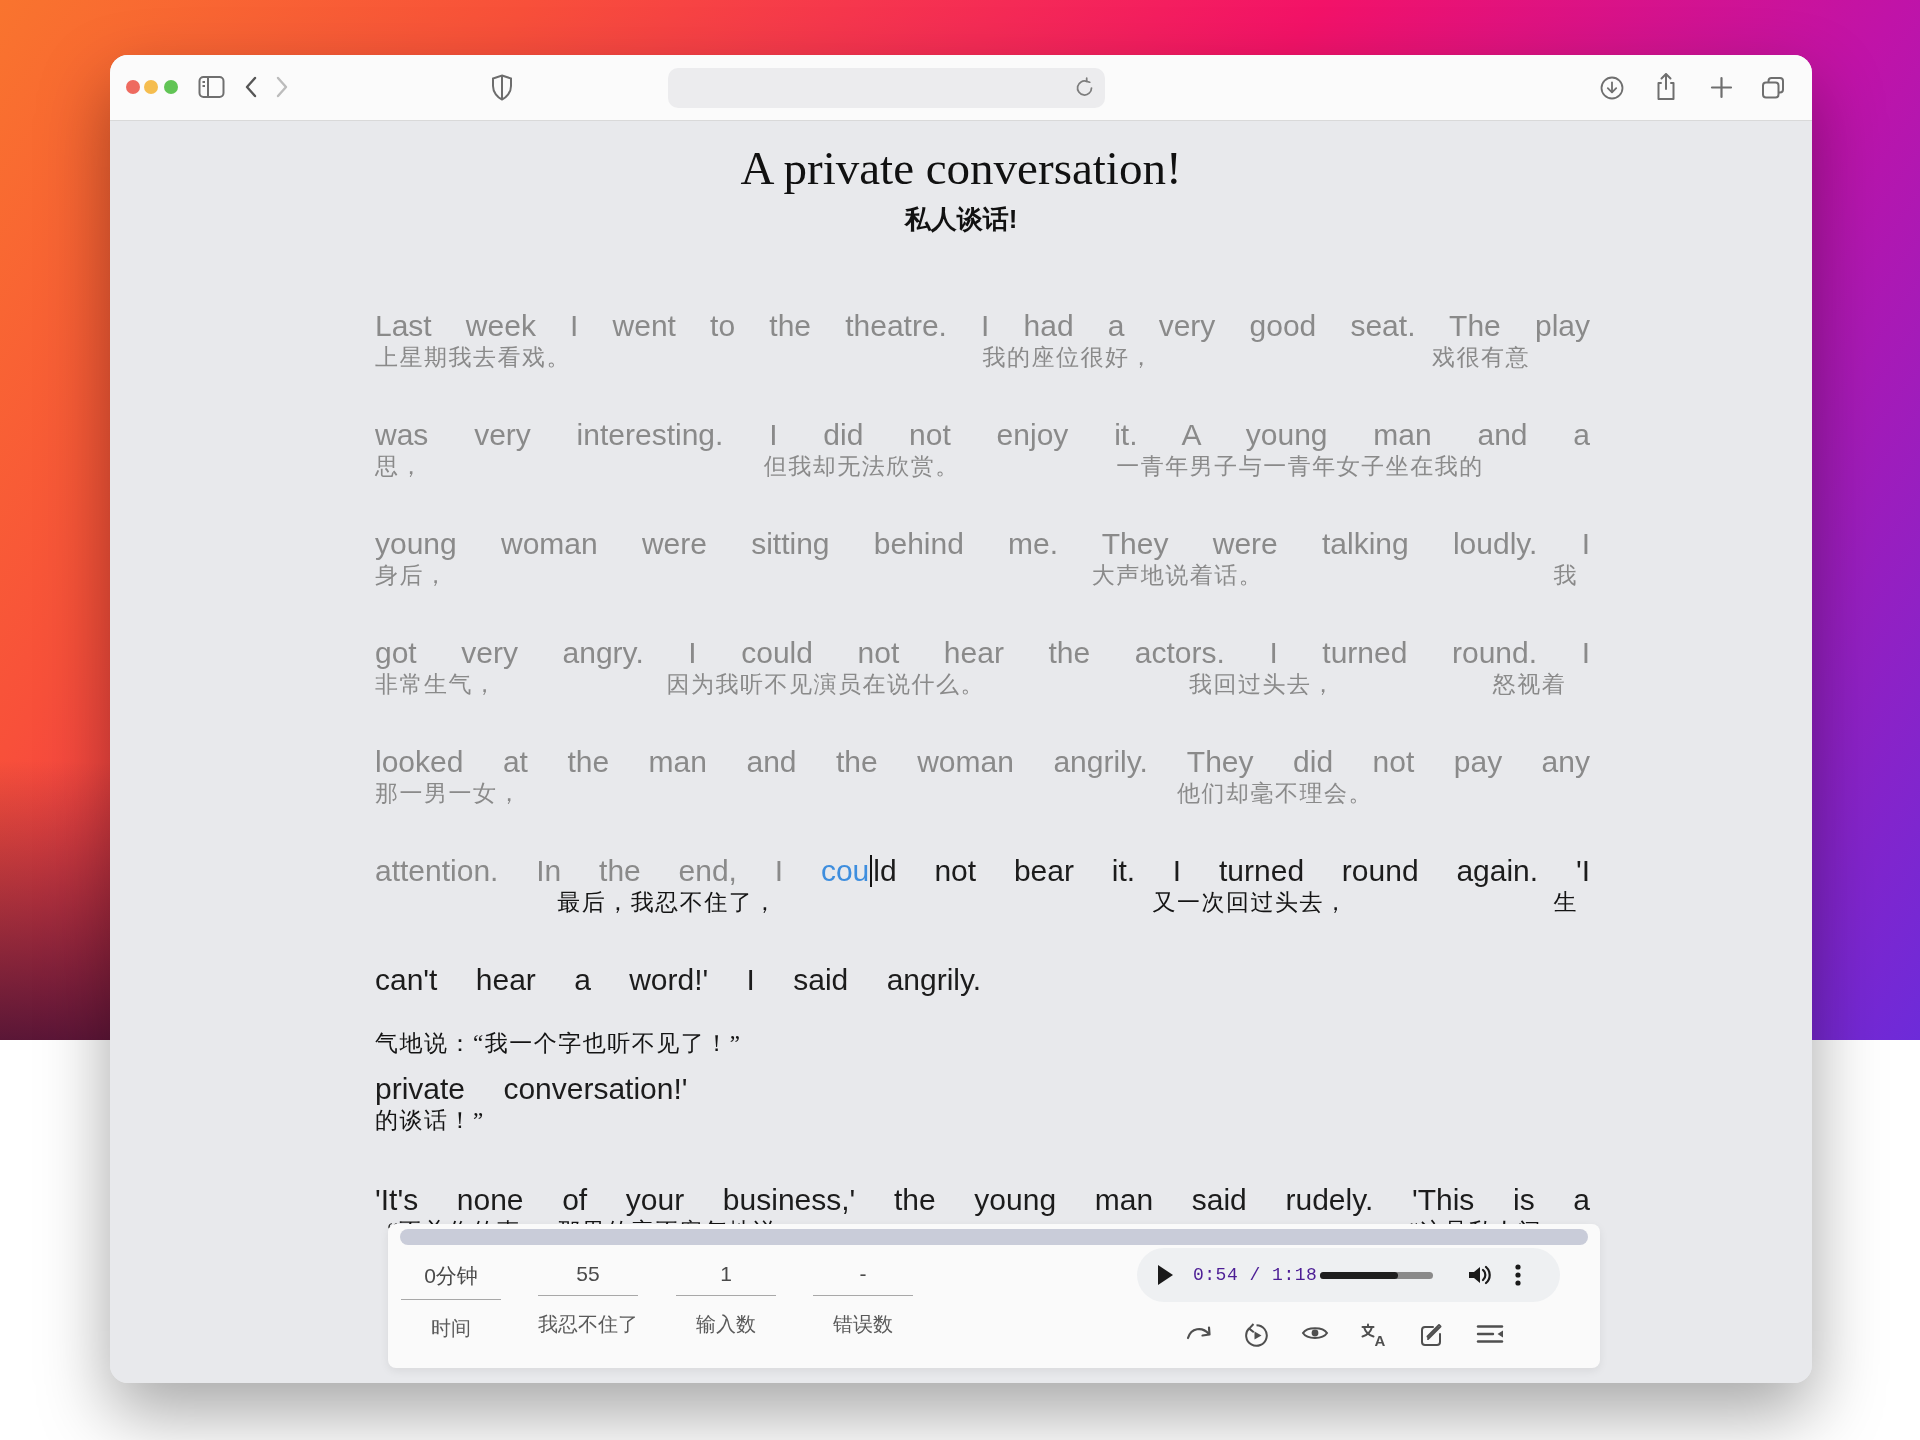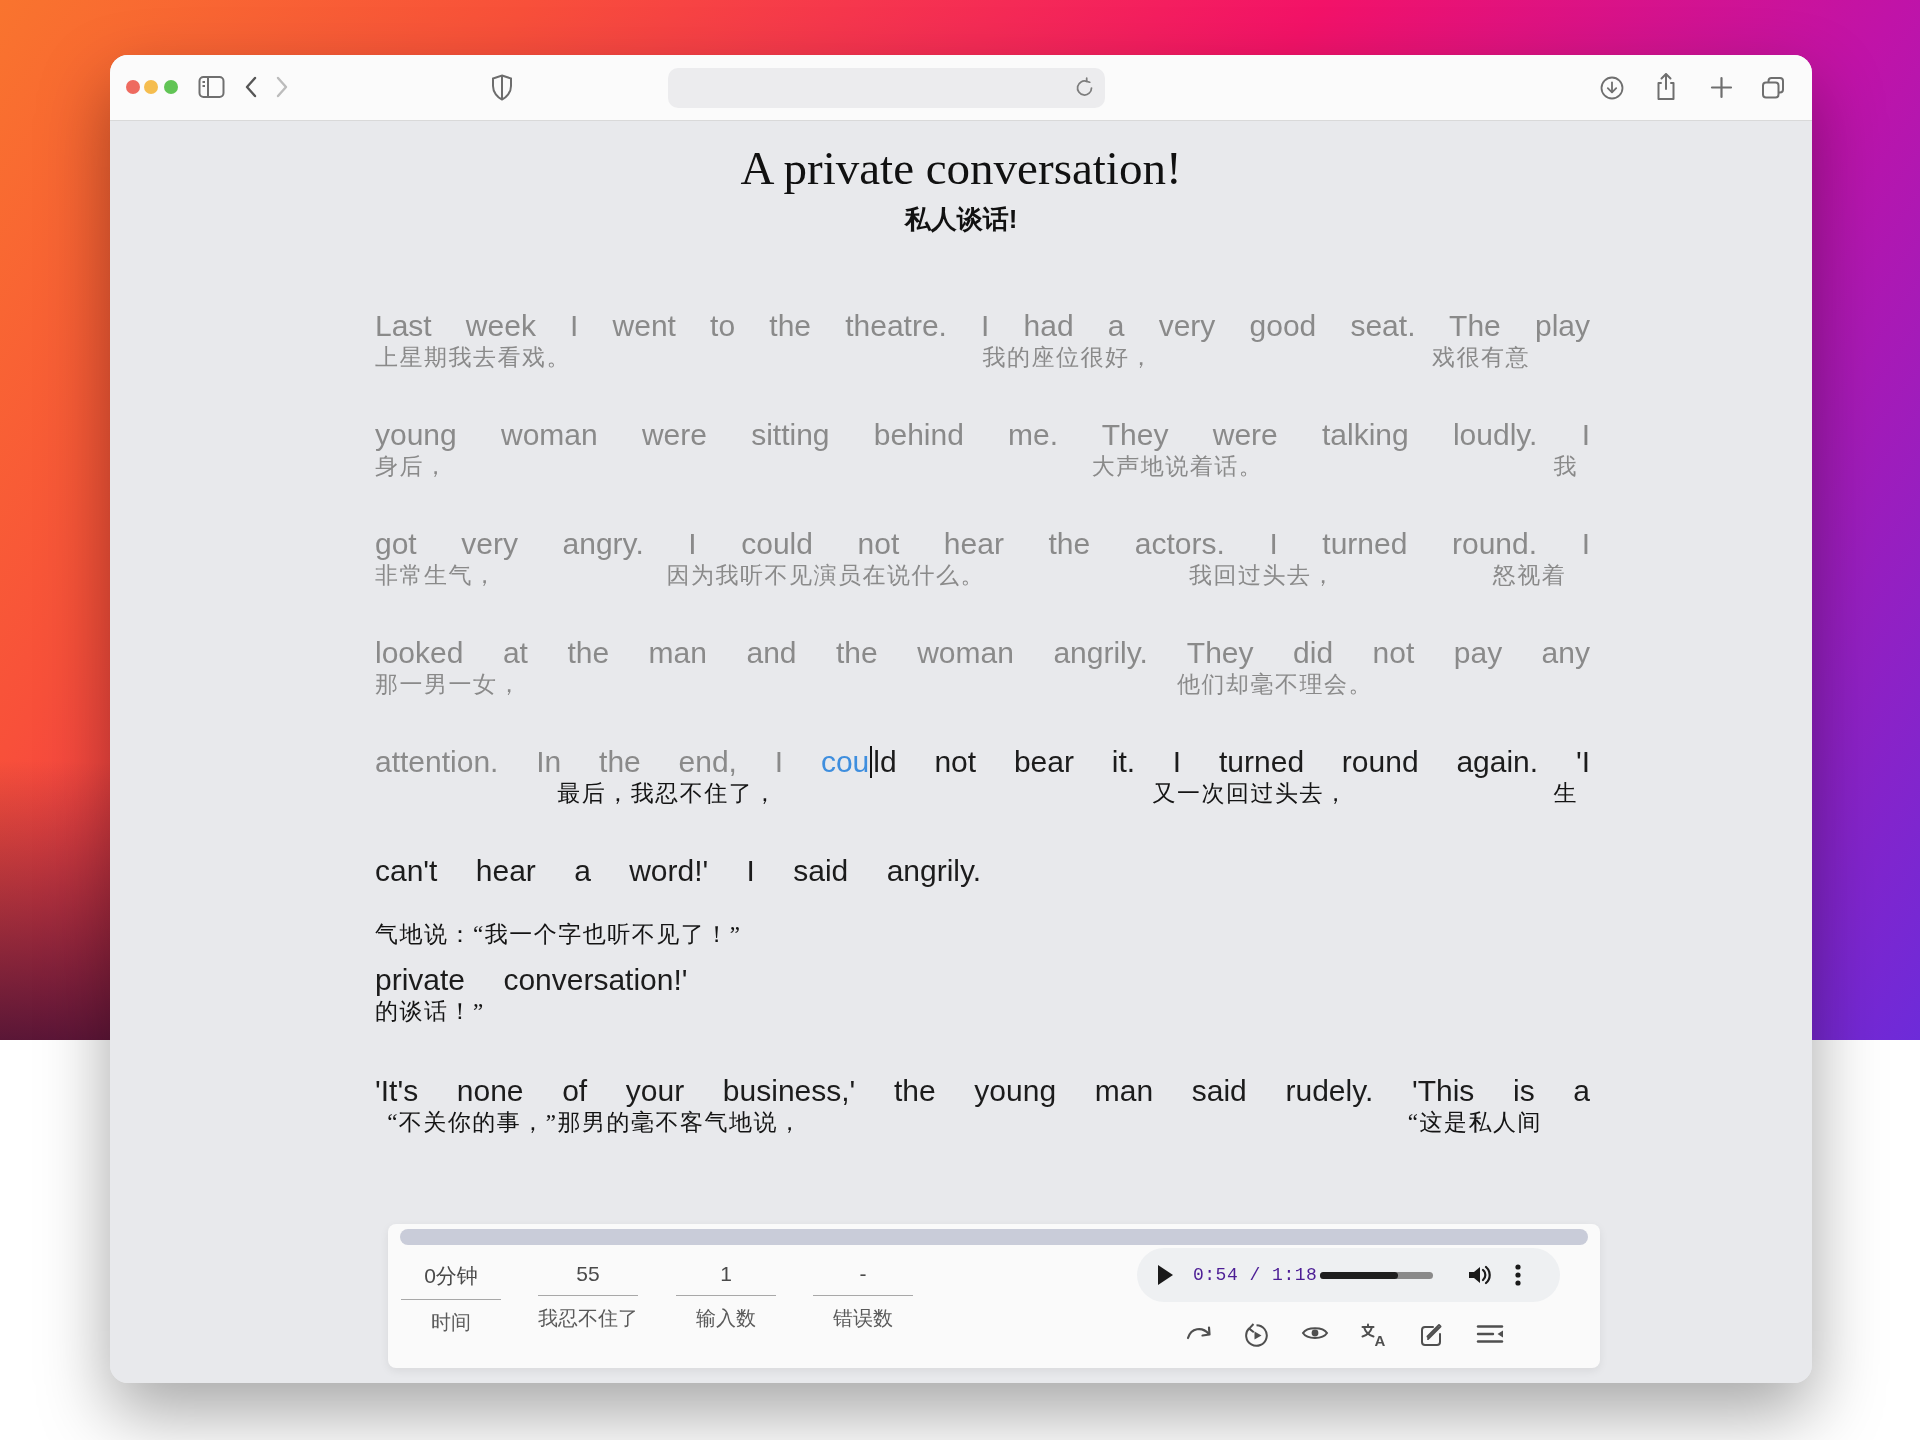--- a/index.html
+++ b/index.html
@@ -53,21 +53,21 @@
     position:absolute; left:278px; top:1103px; width:1212px; height:144px;
     background:#fafafa; border-radius:8px; box-shadow:0 3px 10px rgba(0,0,0,0.07);
   }
   .typing-progress {
     position:absolute; left:12px; right:12px; top:5px; height:16px;
     border-radius:8px; background:#c9ccd9;
   }
   .stat { position:absolute; top:38px; width:100px; text-align:center; }
   .stat .val { font-size:21px; color:#4a4a4a; padding-bottom:9px;
                border-bottom:1.5px solid #a8a8a8; }
-  .stat .lab { font-size:20px; color:#5a5a5a; margin-top:9px; }
+  .stat .lab { font-size:20px; color:#5a5a5a; margin-top:15px; }
   .audio {
     position:absolute; left:749px; top:24px; width:423px; height:54px;
     background:#eef0f2; border-radius:27px;
   }
   .audio .play { position:absolute; left:20px; top:17px; color:#1a1a1a; cursor:default; }
   .audio .time { position:absolute; left:56px; top:17px; font-size:18px; color:#4c1d95; letter-spacing:0.5px;font-family:Liberation Mono, monospace; }
   .audio .track { position:absolute; left:183px; top:24px; width:113px; height:7px;
                   border-radius:4px; background:#8a8a8a; }
   .audio .fill { height:7px; border-radius:4px; background:#1f1f1f; }
   .audio .vol { position:absolute; left:330px; top:15px; color:#1a1a1a; }
@@ -153,20 +153,26 @@
       <div class="subtitle">私人谈话!</div>
 
       <div class="lines" id="lines">
           <div class="line-block">
             <div class="en just"><span class="seg-typed">Last week I went to the theatre. I had a very good seat. The play</span></div>
             <span class="zh seg-typed" style="left: 0%;">上星期我去看戏。</span>
             <span class="zh seg-typed" style="left: 50%;">我的座位很好，</span>
             <span class="zh seg-typed" style="left: 87%;">戏很有意</span>
           </div>
           <div class="line-block">
+            <div class="en just"><span class="seg-typed">was very interesting. I did not enjoy it. A young man and a</span></div>
+            <span class="zh seg-typed" style="left: 0%;">思，</span>
+            <span class="zh seg-typed" style="left: 32%;">但我却无法欣赏。</span>
+            <span class="zh seg-typed" style="left: 61%;">一青年男子与一青年女子坐在我的</span>
+          </div>
+          <div class="line-block">
             <div class="en just"><span class="seg-typed">young woman were sitting behind me. They were talking loudly. I</span></div>
             <span class="zh seg-typed" style="left: 0%;">身后，</span>
             <span class="zh seg-typed" style="left: 59%;">大声地说着话。</span>
             <span class="zh seg-typed" style="left: 97%;">我</span>
           </div>
           <div class="line-block">
             <div class="en just"><span class="seg-typed">got very angry. I could not hear the actors. I turned round. I</span></div>
             <span class="zh seg-typed" style="left: 0%;">非常生气，</span>
             <span class="zh seg-typed" style="left: 24%;">因为我听不见演员在说什么。</span>
             <span class="zh seg-typed" style="left: 67%;">我回过头去，</span>

